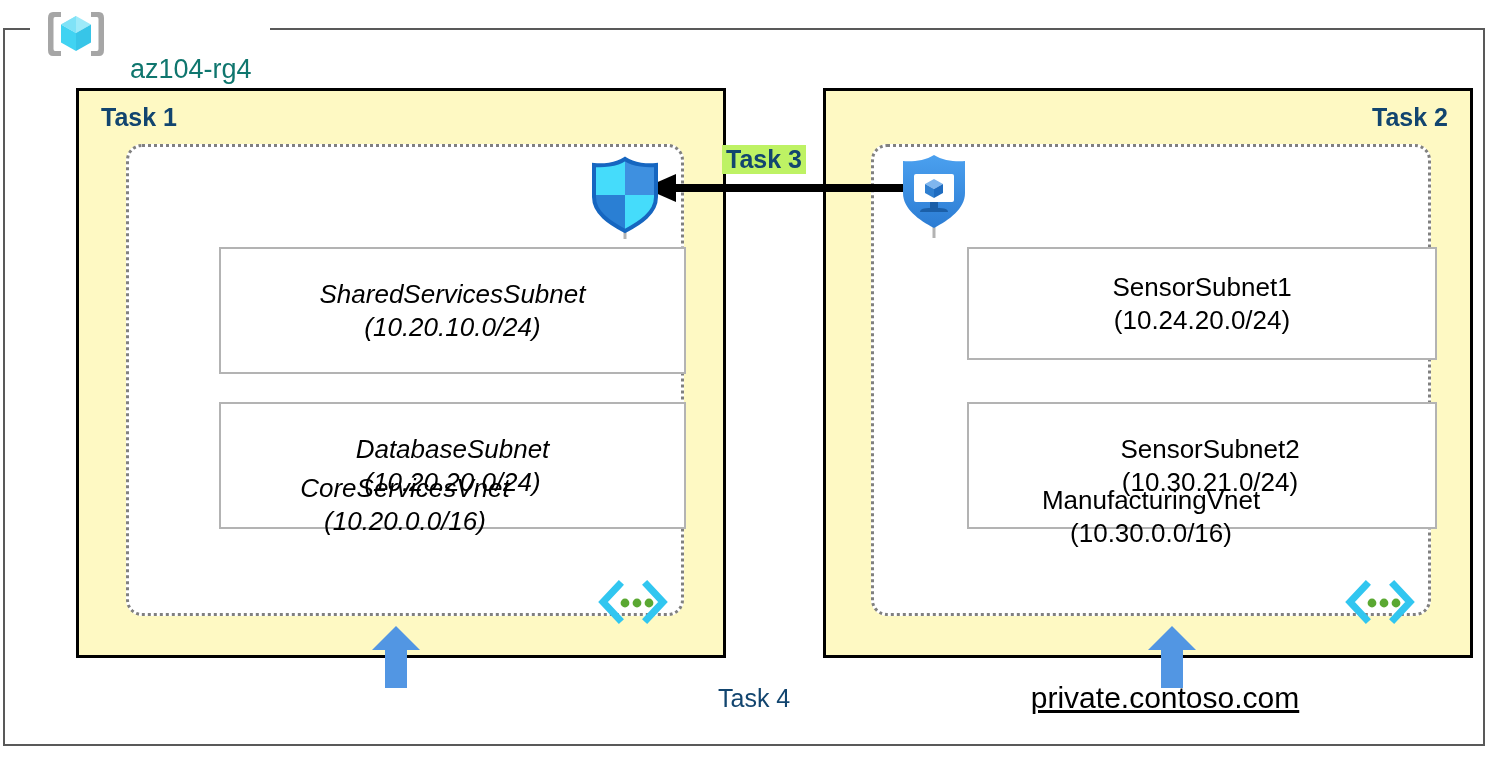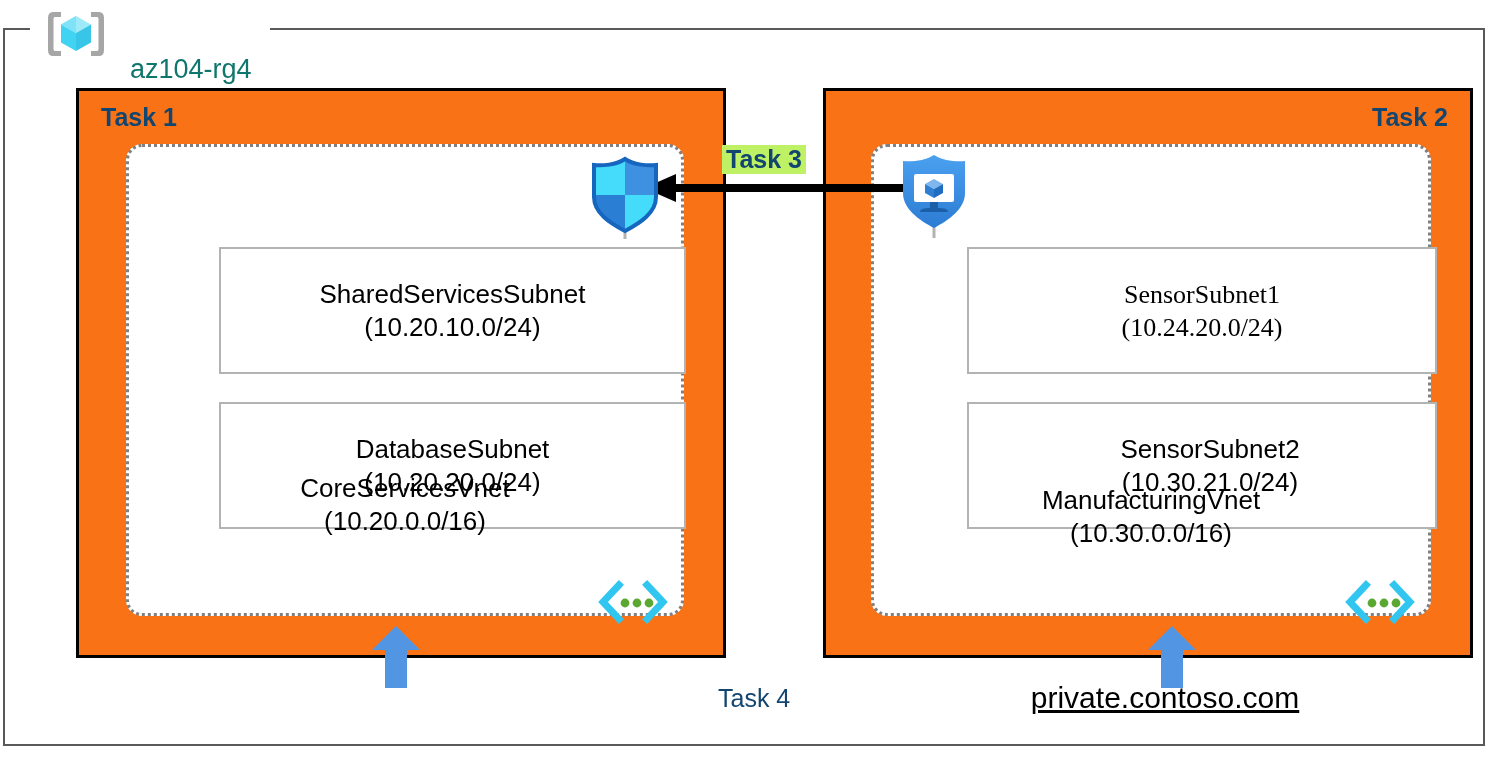--- a/index.html
+++ b/index.html
@@ -55,21 +55,21 @@
     font-size: 27px;
     color: #0f766e;
     white-space: nowrap;
     line-height: 36px;
     margin-top: 36px;
   }
 
   
   .panel {
     position: absolute;
-    background: #f97316;
+    background: #fef9c3;
     border: 3px solid #000000;
     box-sizing: border-box;
   }
   #panel-left  { left: 76px;  top: 88px; width: 650px; height: 570px; }
   #panel-right { left: 823px; top: 88px; width: 650px; height: 570px; }
 
   .panel-title {
     position: absolute;
     top: 12px;
     font-size: 25px;
@@ -81,21 +81,21 @@
   .panel-title.right-align { right: 22px; }
 
   
   .vnet {
     position: absolute;
     background: #ffffff;
     border: 3px dotted #808080;
     border-radius: 16px;
     box-sizing: border-box;
   }
-  #vnet-left  { left: 47px; top: 53px; width: 558px; height: 472px; }
+  #vnet-left  { left: 47px; top: 53px; width: 558px; height: 472px; font-style: italic; }
   #vnet-right { left: 45px; top: 53px; width: 560px; height: 472px; }
 
   .vnet-label {
     position: absolute;
     left: 0;
     right: 0;
     text-align: center;
     font-size: 26px;
     line-height: 33px;
     color: #000000;
@@ -121,21 +121,21 @@
     display: flex;
     flex-direction: column;
     align-items: center;
     justify-content: center;
     font-size: 26px;
     line-height: 33px;
     color: #000000;
   }
   #subnet-l1 { left: 90px;  top: 100px; width: 467px; height: 127px; }
   #subnet-l2 { left: 90px;  top: 255px; width: 467px; height: 127px; }
-  #subnet-r1 { left: 93px;  top: 100px; width: 470px; height: 127px; font-family: Liberation Serif, serif; }
+  #subnet-r1 { left: 93px;  top: 100px; width: 470px; height: 113px; }
   #subnet-r2 { left: 93px;  top: 255px; width: 470px; height: 127px; padding-left: 16px; }
 
   
   .firewall-icon {
     position: absolute;
     left: 586px;
     top: 155px;
     width: 78px;
     height: 84px;
     z-index: 6;

